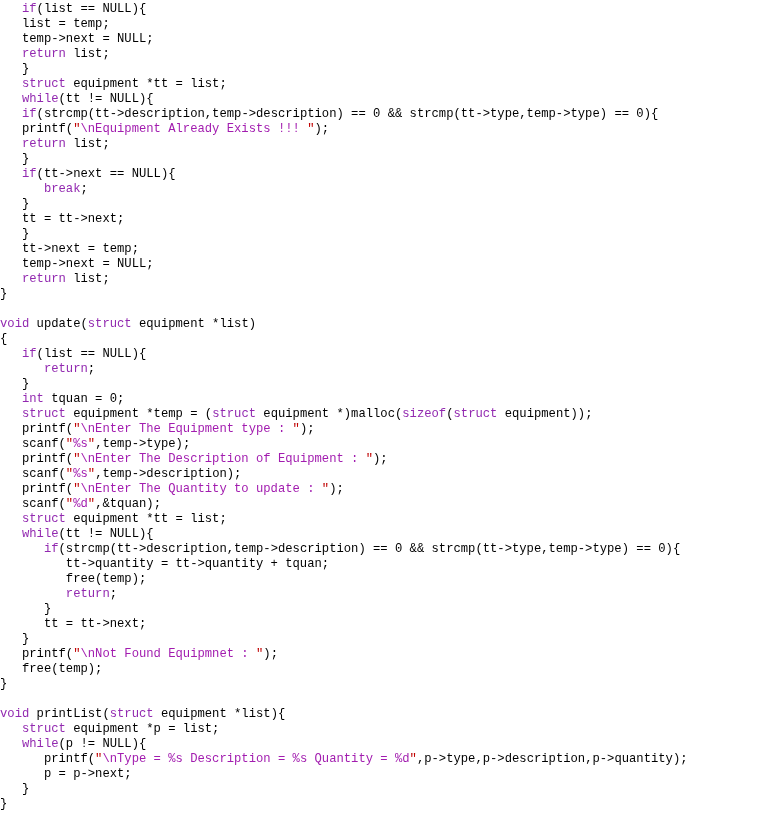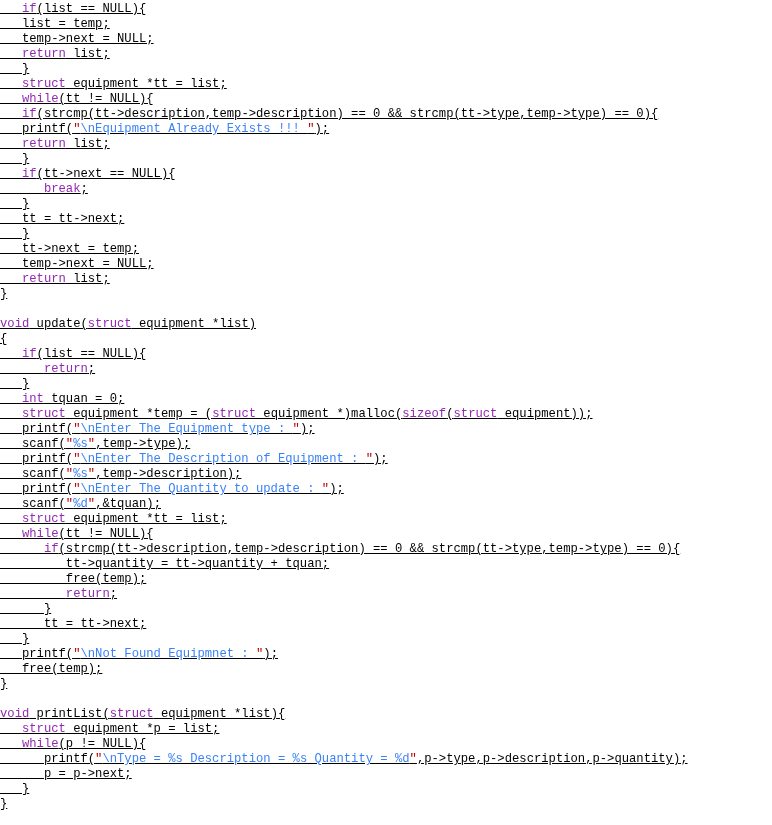--- a/index.html
+++ b/index.html
@@ -19,23 +19,22 @@
     font-size: 12.2px;
     line-height: 15px;
     white-space: pre;
     color: #000000;
     letter-spacing: 0px;
   }
   .code-line {
     white-space: pre;
     min-height: 15px;
     height: 15px;
-    text-decoration: underline;
   }
   .tok-plain    { color: #000000; }
   .tok-keyword  { color: #9229b0; }
-  .tok-string   { color: #3b82f6; }
+  .tok-string   { color: #a21caf; }
   .tok-quote    { color: #c00000; }
 </style>
 </head>
 <body>
 
 <div id="code-listing"><div class="code-line"><span class="tok-plain">   </span><span class="tok-keyword">if</span><span class="tok-plain">(list == NULL){</span></div><div class="code-line"><span class="tok-plain">   list = temp;</span></div><div class="code-line"><span class="tok-plain">   temp-&gt;next = NULL;</span></div><div class="code-line"><span class="tok-plain">   </span><span class="tok-keyword">return</span><span class="tok-plain"> list;</span></div><div class="code-line"><span class="tok-plain">   }</span></div><div class="code-line"><span class="tok-plain">   </span><span class="tok-keyword">struct</span><span class="tok-plain"> equipment *tt = list;</span></div><div class="code-line"><span class="tok-plain">   </span><span class="tok-keyword">while</span><span class="tok-plain">(tt != NULL){</span></div><div class="code-line"><span class="tok-plain">   </span><span class="tok-keyword">if</span><span class="tok-plain">(strcmp(tt-&gt;description,temp-&gt;description) == 0 &amp;&amp; strcmp(tt-&gt;type,temp-&gt;type) == 0){</span></div><div class="code-line"><span class="tok-plain">   printf(</span><span class="tok-quote">"</span><span class="tok-string">\nEquipment Already Exists !!! </span><span class="tok-quote">"</span><span class="tok-plain">);</span></div><div class="code-line"><span class="tok-plain">   </span><span class="tok-keyword">return</span><span class="tok-plain"> list;</span></div><div class="code-line"><span class="tok-plain">   }</span></div><div class="code-line"><span class="tok-plain">   </span><span class="tok-keyword">if</span><span class="tok-plain">(tt-&gt;next == NULL){</span></div><div class="code-line"><span class="tok-plain">      </span><span class="tok-keyword">break</span><span class="tok-plain">;</span></div><div class="code-line"><span class="tok-plain">   }</span></div><div class="code-line"><span class="tok-plain">   tt = tt-&gt;next;</span></div><div class="code-line"><span class="tok-plain">   }</span></div><div class="code-line"><span class="tok-plain">   tt-&gt;next = temp;</span></div><div class="code-line"><span class="tok-plain">   temp-&gt;next = NULL;</span></div><div class="code-line"><span class="tok-plain">   </span><span class="tok-keyword">return</span><span class="tok-plain"> list;</span></div><div class="code-line"><span class="tok-plain">}</span></div><div class="code-line">​</div><div class="code-line"><span class="tok-keyword">void</span><span class="tok-plain"> update(</span><span class="tok-keyword">struct</span><span class="tok-plain"> equipment *list)</span></div><div class="code-line"><span class="tok-plain">{</span></div><div class="code-line"><span class="tok-plain">   </span><span class="tok-keyword">if</span><span class="tok-plain">(list == NULL){</span></div><div class="code-line"><span class="tok-plain">      </span><span class="tok-keyword">return</span><span class="tok-plain">;</span></div><div class="code-line"><span class="tok-plain">   }</span></div><div class="code-line"><span class="tok-plain">   </span><span class="tok-keyword">int</span><span class="tok-plain"> tquan = 0;</span></div><div class="code-line"><span class="tok-plain">   </span><span class="tok-keyword">struct</span><span class="tok-plain"> equipment *temp = (</span><span class="tok-keyword">struct</span><span class="tok-plain"> equipment *)malloc(</span><span class="tok-keyword">sizeof</span><span class="tok-plain">(</span><span class="tok-keyword">struct</span><span class="tok-plain"> equipment));</span></div><div class="code-line"><span class="tok-plain">   printf(</span><span class="tok-quote">"</span><span class="tok-string">\nEnter The Equipment type : </span><span class="tok-quote">"</span><span class="tok-plain">);</span></div><div class="code-line"><span class="tok-plain">   scanf(</span><span class="tok-quote">"</span><span class="tok-string">%s</span><span class="tok-quote">"</span><span class="tok-plain">,temp-&gt;type);</span></div><div class="code-line"><span class="tok-plain">   printf(</span><span class="tok-quote">"</span><span class="tok-string">\nEnter The Description of Equipment : </span><span class="tok-quote">"</span><span class="tok-plain">);</span></div><div class="code-line"><span class="tok-plain">   scanf(</span><span class="tok-quote">"</span><span class="tok-string">%s</span><span class="tok-quote">"</span><span class="tok-plain">,temp-&gt;description);</span></div><div class="code-line"><span class="tok-plain">   printf(</span><span class="tok-quote">"</span><span class="tok-string">\nEnter The Quantity to update : </span><span class="tok-quote">"</span><span class="tok-plain">);</span></div><div class="code-line"><span class="tok-plain">   scanf(</span><span class="tok-quote">"</span><span class="tok-string">%d</span><span class="tok-quote">"</span><span class="tok-plain">,&amp;tquan);</span></div><div class="code-line"><span class="tok-plain">   </span><span class="tok-keyword">struct</span><span class="tok-plain"> equipment *tt = list;</span></div><div class="code-line"><span class="tok-plain">   </span><span class="tok-keyword">while</span><span class="tok-plain">(tt != NULL){</span></div><div class="code-line"><span class="tok-plain">      </span><span class="tok-keyword">if</span><span class="tok-plain">(strcmp(tt-&gt;description,temp-&gt;description) == 0 &amp;&amp; strcmp(tt-&gt;type,temp-&gt;type) == 0){</span></div><div class="code-line"><span class="tok-plain">         tt-&gt;quantity = tt-&gt;quantity + tquan;</span></div><div class="code-line"><span class="tok-plain">         free(temp);</span></div><div class="code-line"><span class="tok-plain">         </span><span class="tok-keyword">return</span><span class="tok-plain">;</span></div><div class="code-line"><span class="tok-plain">      }</span></div><div class="code-line"><span class="tok-plain">      tt = tt-&gt;next;</span></div><div class="code-line"><span class="tok-plain">   }</span></div><div class="code-line"><span class="tok-plain">   printf(</span><span class="tok-quote">"</span><span class="tok-string">\nNot Found Equipmnet : </span><span class="tok-quote">"</span><span class="tok-plain">);</span></div><div class="code-line"><span class="tok-plain">   free(temp);</span></div><div class="code-line"><span class="tok-plain">}</span></div><div class="code-line">​</div><div class="code-line"><span class="tok-keyword">void</span><span class="tok-plain"> printList(</span><span class="tok-keyword">struct</span><span class="tok-plain"> equipment *list){</span></div><div class="code-line"><span class="tok-plain">   </span><span class="tok-keyword">struct</span><span class="tok-plain"> equipment *p = list;</span></div><div class="code-line"><span class="tok-plain">   </span><span class="tok-keyword">while</span><span class="tok-plain">(p != NULL){</span></div><div class="code-line"><span class="tok-plain">      printf(</span><span class="tok-quote">"</span><span class="tok-string">\nType = %s Description = %s Quantity = %d</span><span class="tok-quote">"</span><span class="tok-plain">,p-&gt;type,p-&gt;description,p-&gt;quantity);</span></div><div class="code-line"><span class="tok-plain">      p = p-&gt;next;</span></div><div class="code-line"><span class="tok-plain">   }</span></div><div class="code-line"><span class="tok-plain">}</span></div><div class="code-line">​</div></div>
 
 </body></html>

